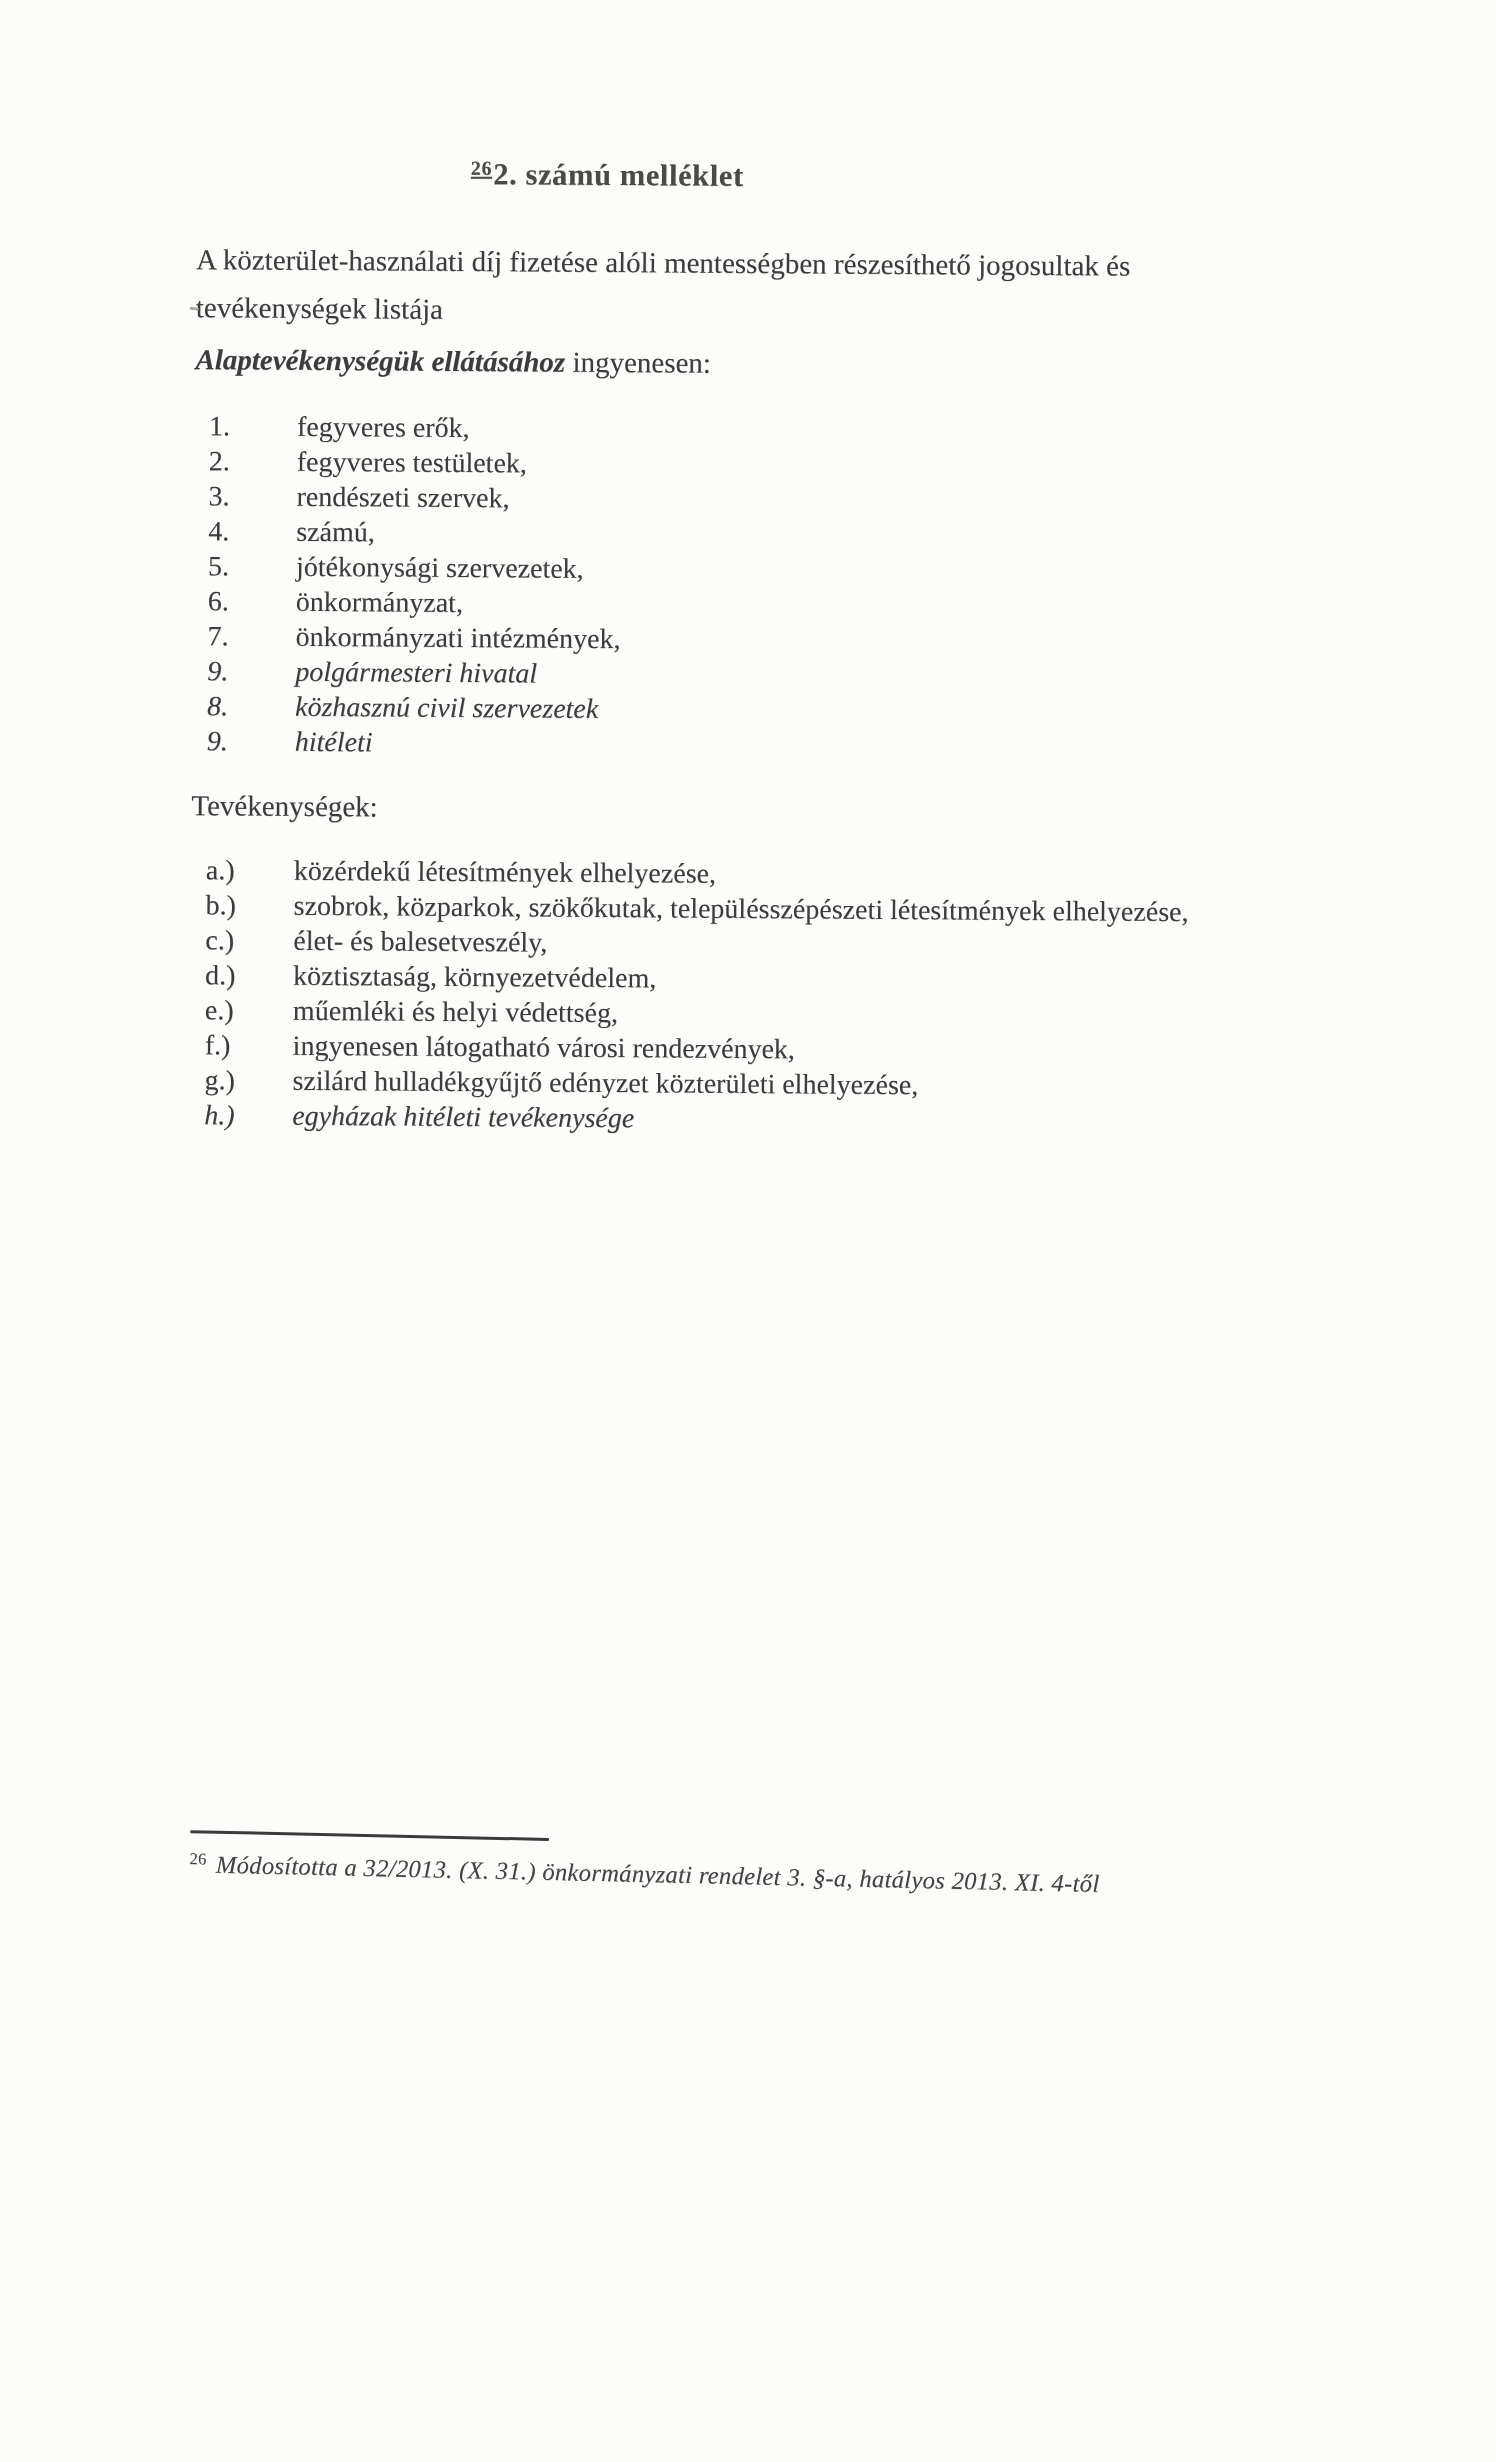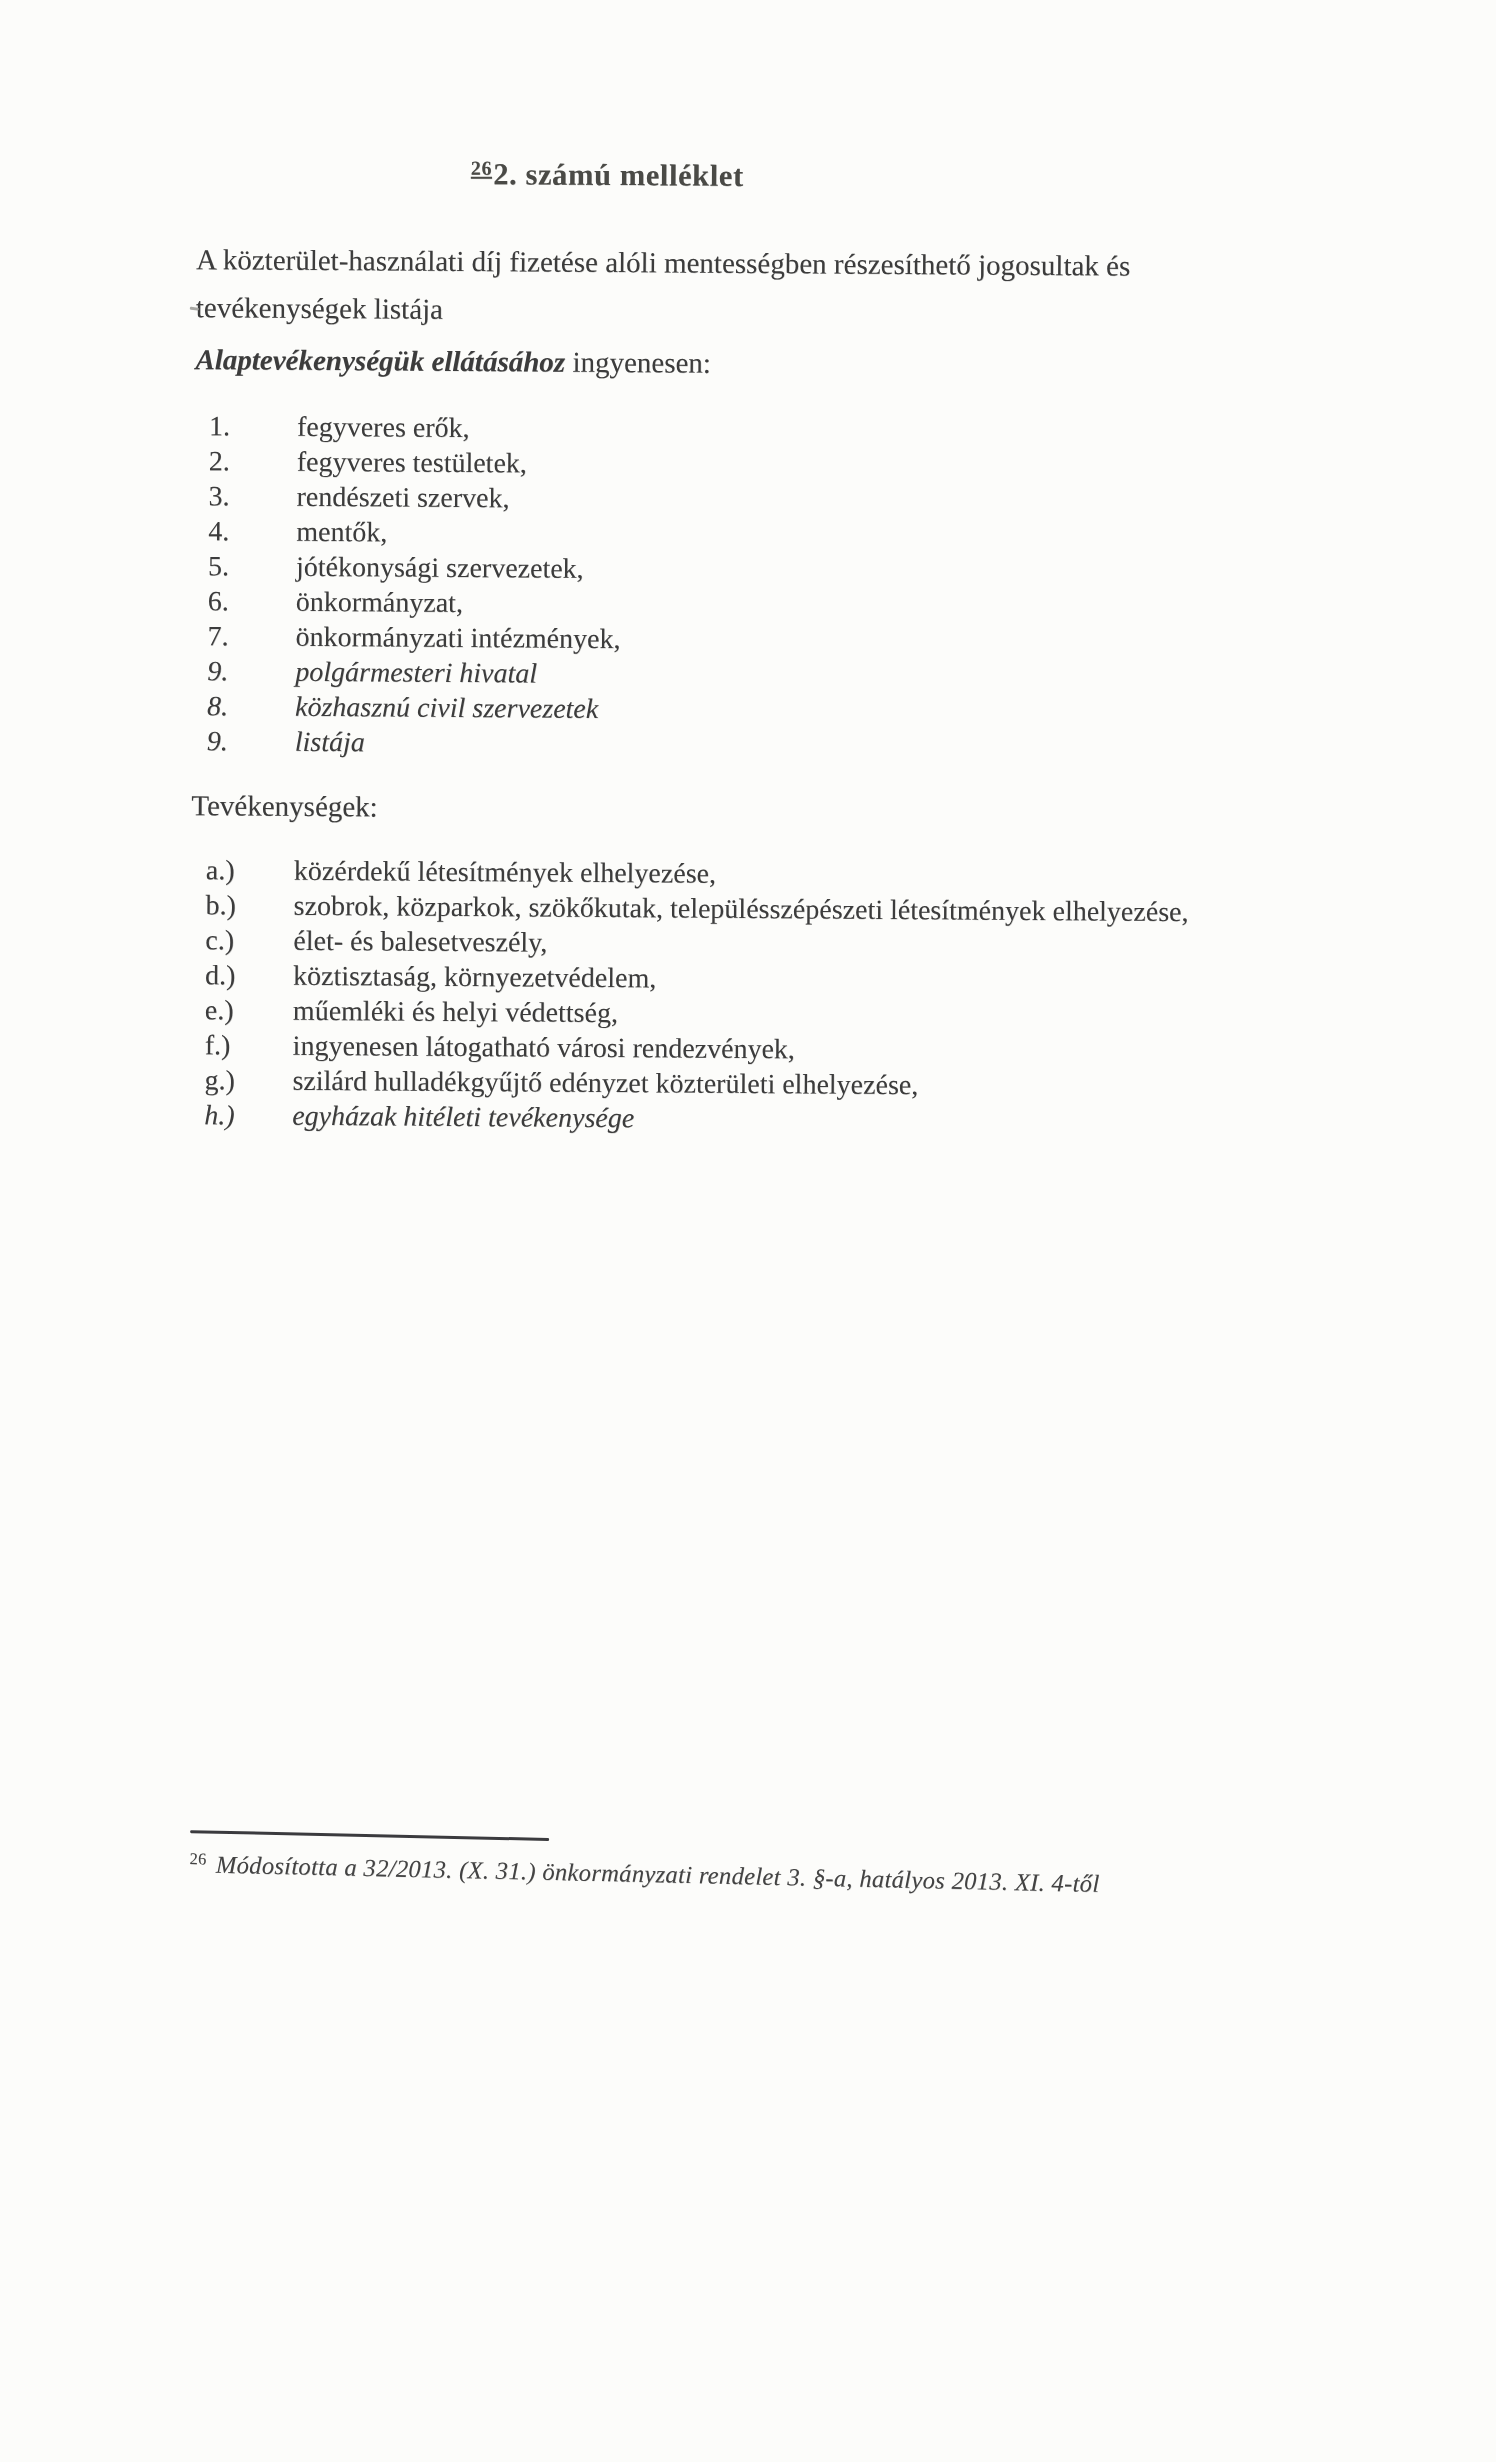--- a/index.html
+++ b/index.html
@@ -101,21 +101,21 @@
       <div class="row">
           <span class="num">2.</span>
           <span class="txt">fegyveres testületek,</span>
         </div>
       <div class="row">
           <span class="num">3.</span>
           <span class="txt">rendészeti szervek,</span>
         </div>
       <div class="row">
           <span class="num">4.</span>
-          <span class="txt">mentők,</span>
+          <span class="txt">számú,</span>
         </div>
       <div class="row">
           <span class="num">5.</span>
           <span class="txt">jótékonysági szervezetek,</span>
         </div>
       <div class="row">
           <span class="num">6.</span>
           <span class="txt">önkormányzat,</span>
         </div>
       <div class="row">
@@ -125,21 +125,21 @@
       <div class="row italic">
           <span class="num">9.</span>
           <span class="txt">polgármesteri hivatal</span>
         </div>
       <div class="row italic">
           <span class="num">8.</span>
           <span class="txt">közhasznú civil szervezetek</span>
         </div>
       <div class="row italic">
           <span class="num">9.</span>
-          <span class="txt">listája</span>
+          <span class="txt">hitéleti</span>
         </div>
     </div>
 
     <div class="h2">Tevékenységek:</div>
 
     <div class="list list2">
       <div class="row">
           <span class="num">a.)</span>
           <span class="txt">közérdekű létesítmények elhelyezése,</span>
         </div>

